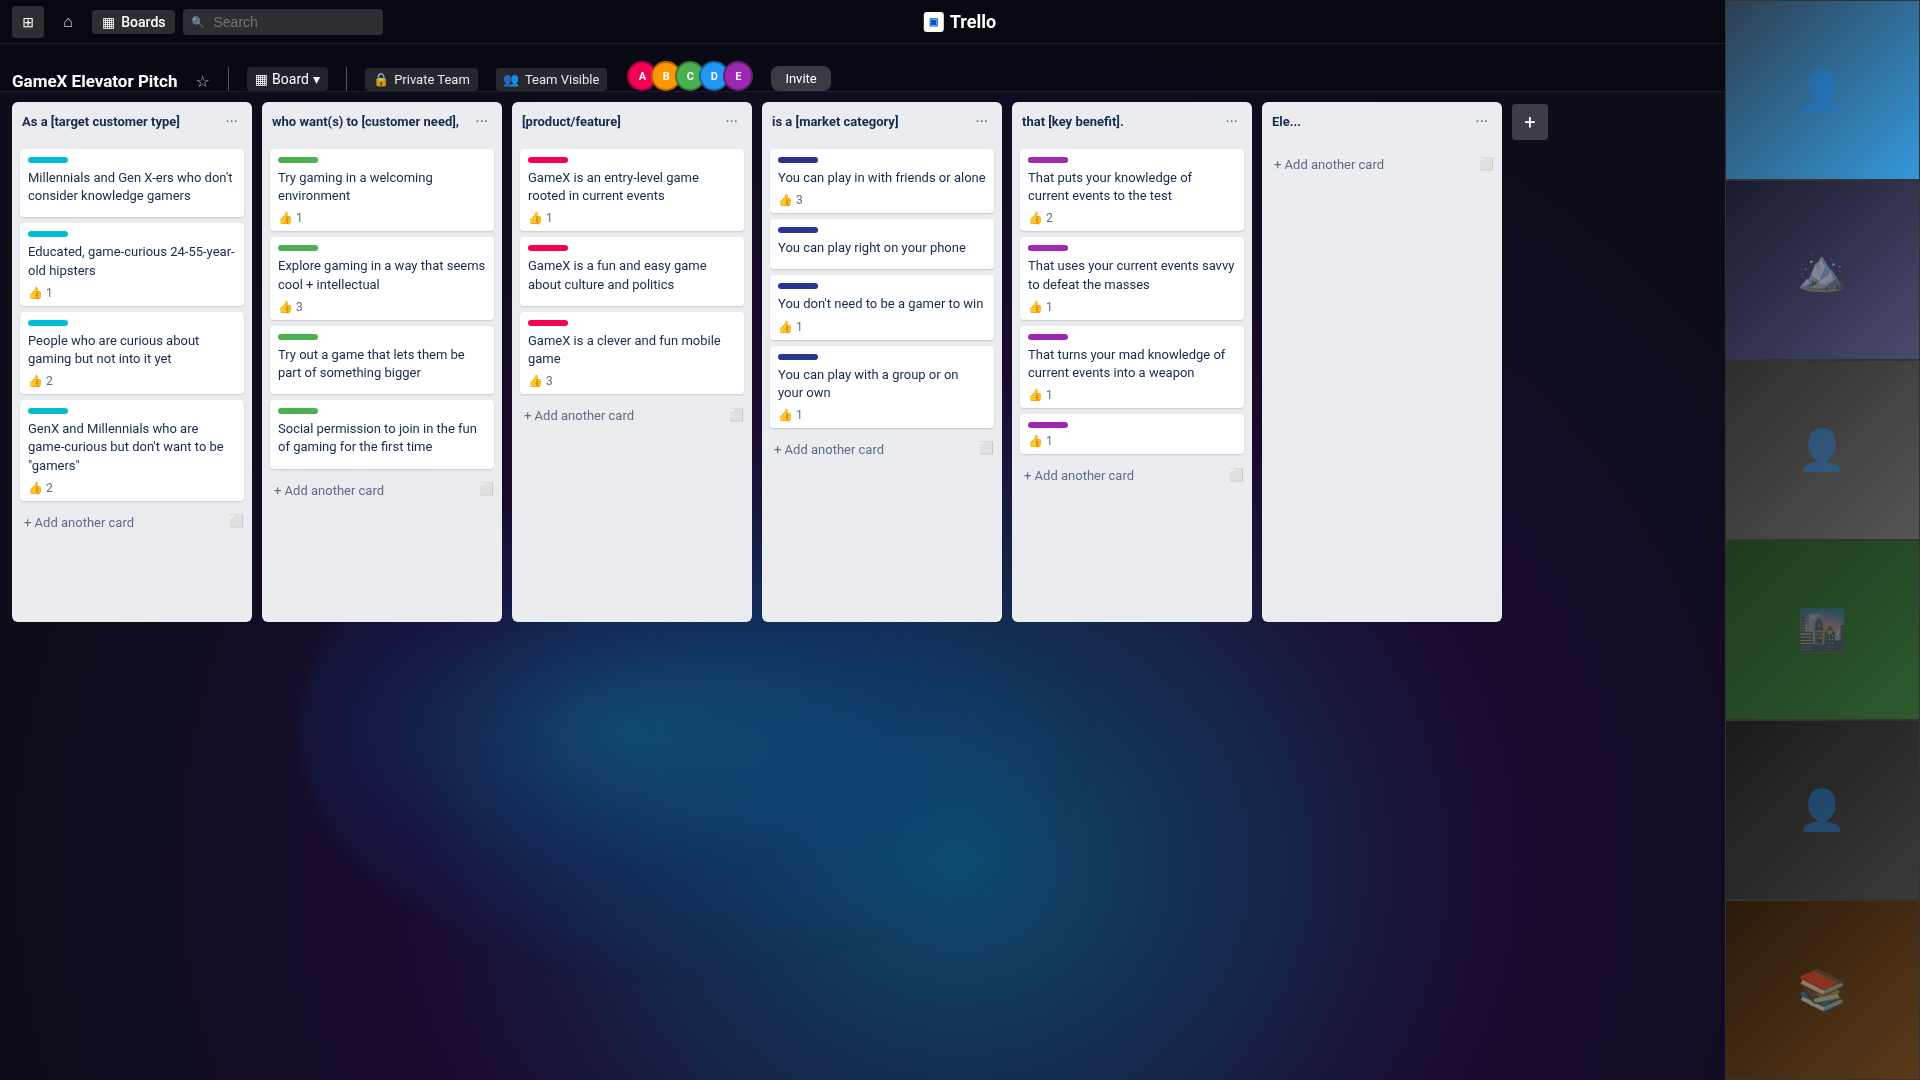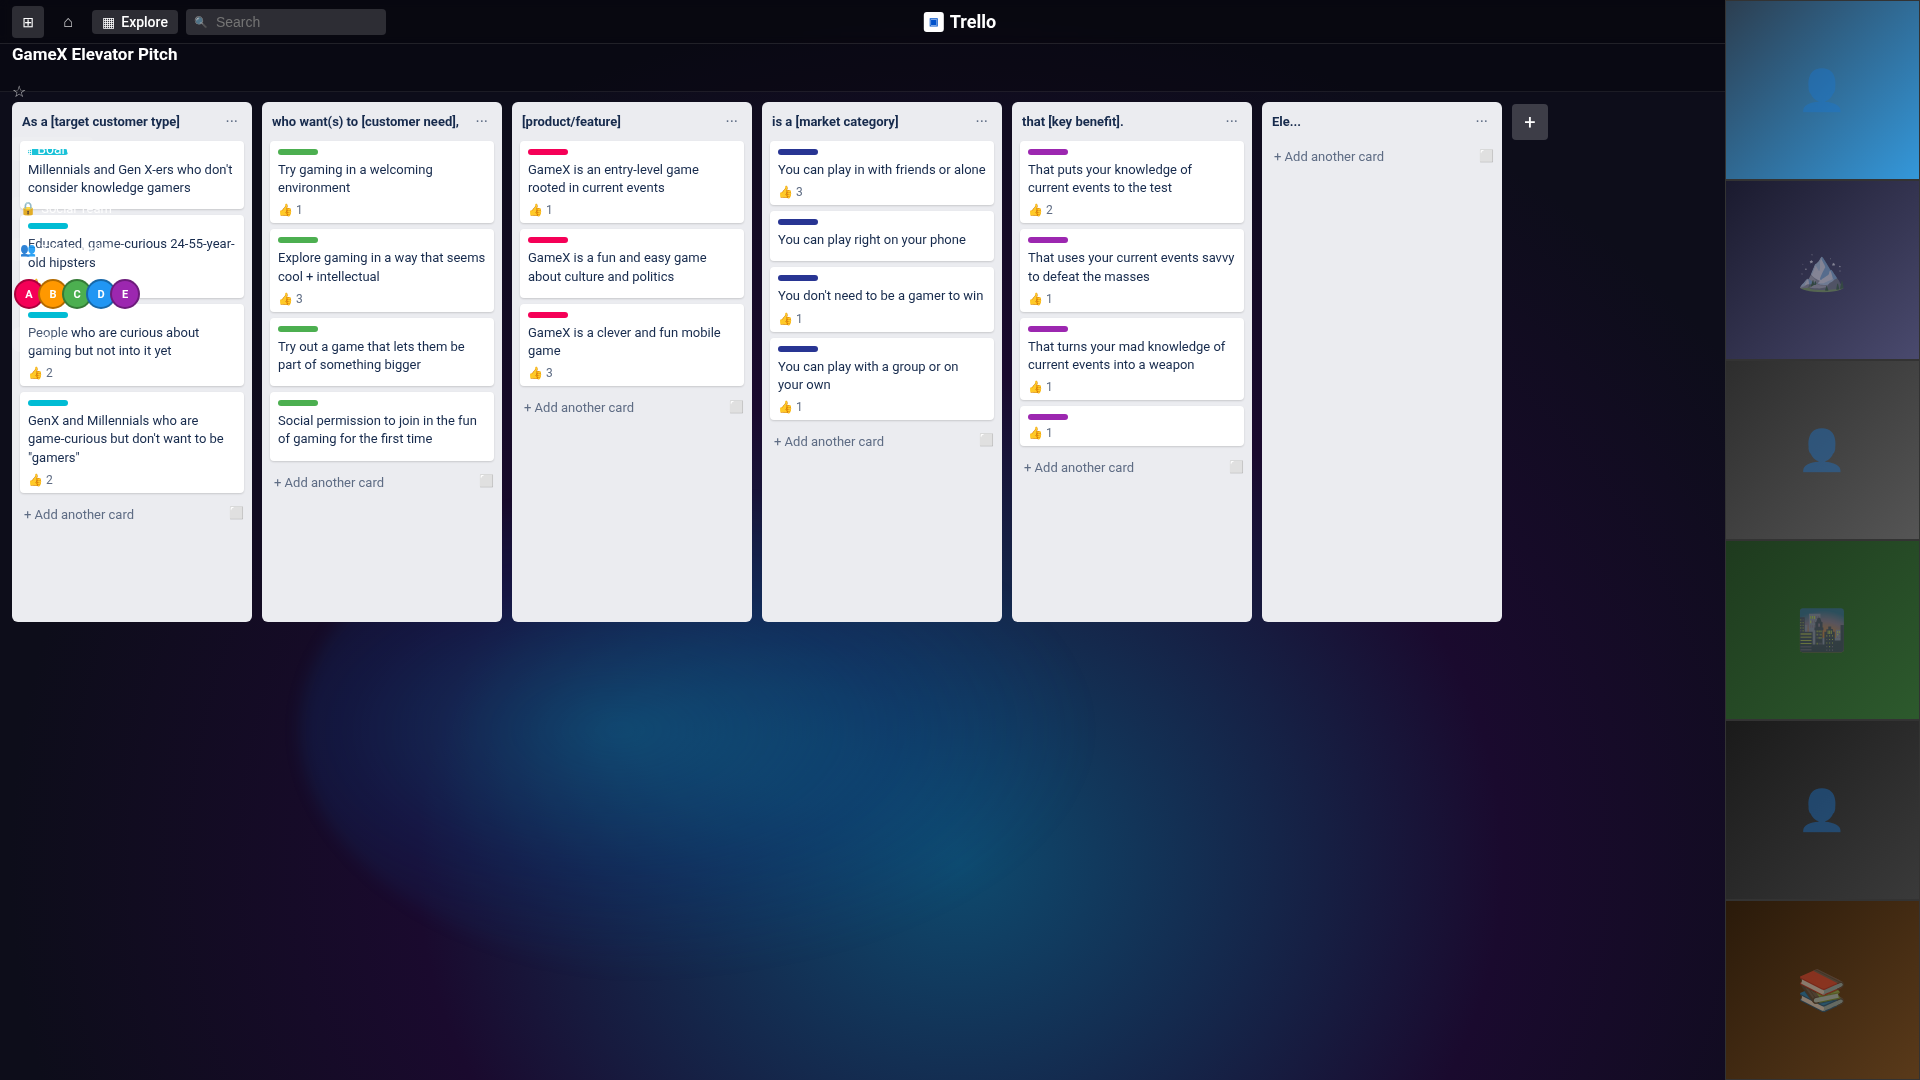--- a/index.html
+++ b/index.html
@@ -144,25 +144,24 @@
       cursor: pointer;
     }
 
     
     .board-header {
       position: relative;
       z-index: 10;
       background: rgba(0,0,0,0.25);
       height: 48px;
       display: flex;
-      align-items: flex-start;
+      align-items: flex-end;
       padding: 0 12px;
       gap: 18px;
       border-bottom: 1px solid rgba(255,255,255,0.08);
-      flex-direction: column;
     }
     .board-btn {
       display: flex; align-items: center; gap: 4px;
       color: white;
       font-size: 14px;
       cursor: pointer;
       padding: 4px 8px;
       border-radius: 4px;
       background: rgba(255,255,255,0.1);
     }
@@ -243,21 +242,21 @@
       padding: 8px 8px 4px 8px;
       display: flex;
       flex-direction: column;
       max-height: 520px;
       overflow-y: auto;
     }
     .column-header {
       display: flex;
       align-items: center;
       justify-content: space-between;
-      margin-bottom: 8px;
+      margin-bottom: 16px;
       padding: 0 2px;
     }
     .column-title {
       font-size: 13px;
       font-weight: 700;
       color: #172b4d;
       flex: 1;
     }
     .column-menu-btn {
       color: #5e6c84;
@@ -368,21 +367,21 @@
 
 <div class="bg-overlay"></div>
 <div class="bg-bubble"></div>
 
 <div class="topbar">
   <div class="topbar-left">
     <div class="grid-icon-btn">⊞</div>
     <div class="home-btn">⌂</div>
     <div class="boards-btn">
       <span>▦</span>
-      <span>Explore</span>
+      <span>Boards</span>
     </div>
     <div class="search-container">
       <input class="search-bar" type="text" placeholder="Search" style="">
     </div>
   </div>
 
   <div class="trello-logo">
     <div class="trello-logo-icon">▣</div>
     <span>Trello</span>
   </div>
@@ -399,21 +398,21 @@
   <span class="star-btn">☆</span>
   <div class="separator"></div>
   <div class="board-btn">
     <span>▦</span>
     <span>Board</span>
     <span>▾</span>
   </div>
   <div class="separator"></div>
   <div class="private-team-btn">
     <span>🔒</span>
-    <span>Social Team</span>
+    <span>Private Team</span>
   </div>
   <div class="team-visible-btn">
     <span>👥</span>
     <span>Team Visible</span>
   </div>
   <div class="member-avatars">
     <div class="member-avatar" style="background:#f50057;">A</div>
     <div class="member-avatar" style="background:#ff9800;">B</div>
     <div class="member-avatar" style="background:#4caf50;">C</div>
     <div class="member-avatar" style="background:#2196f3;">D</div>

